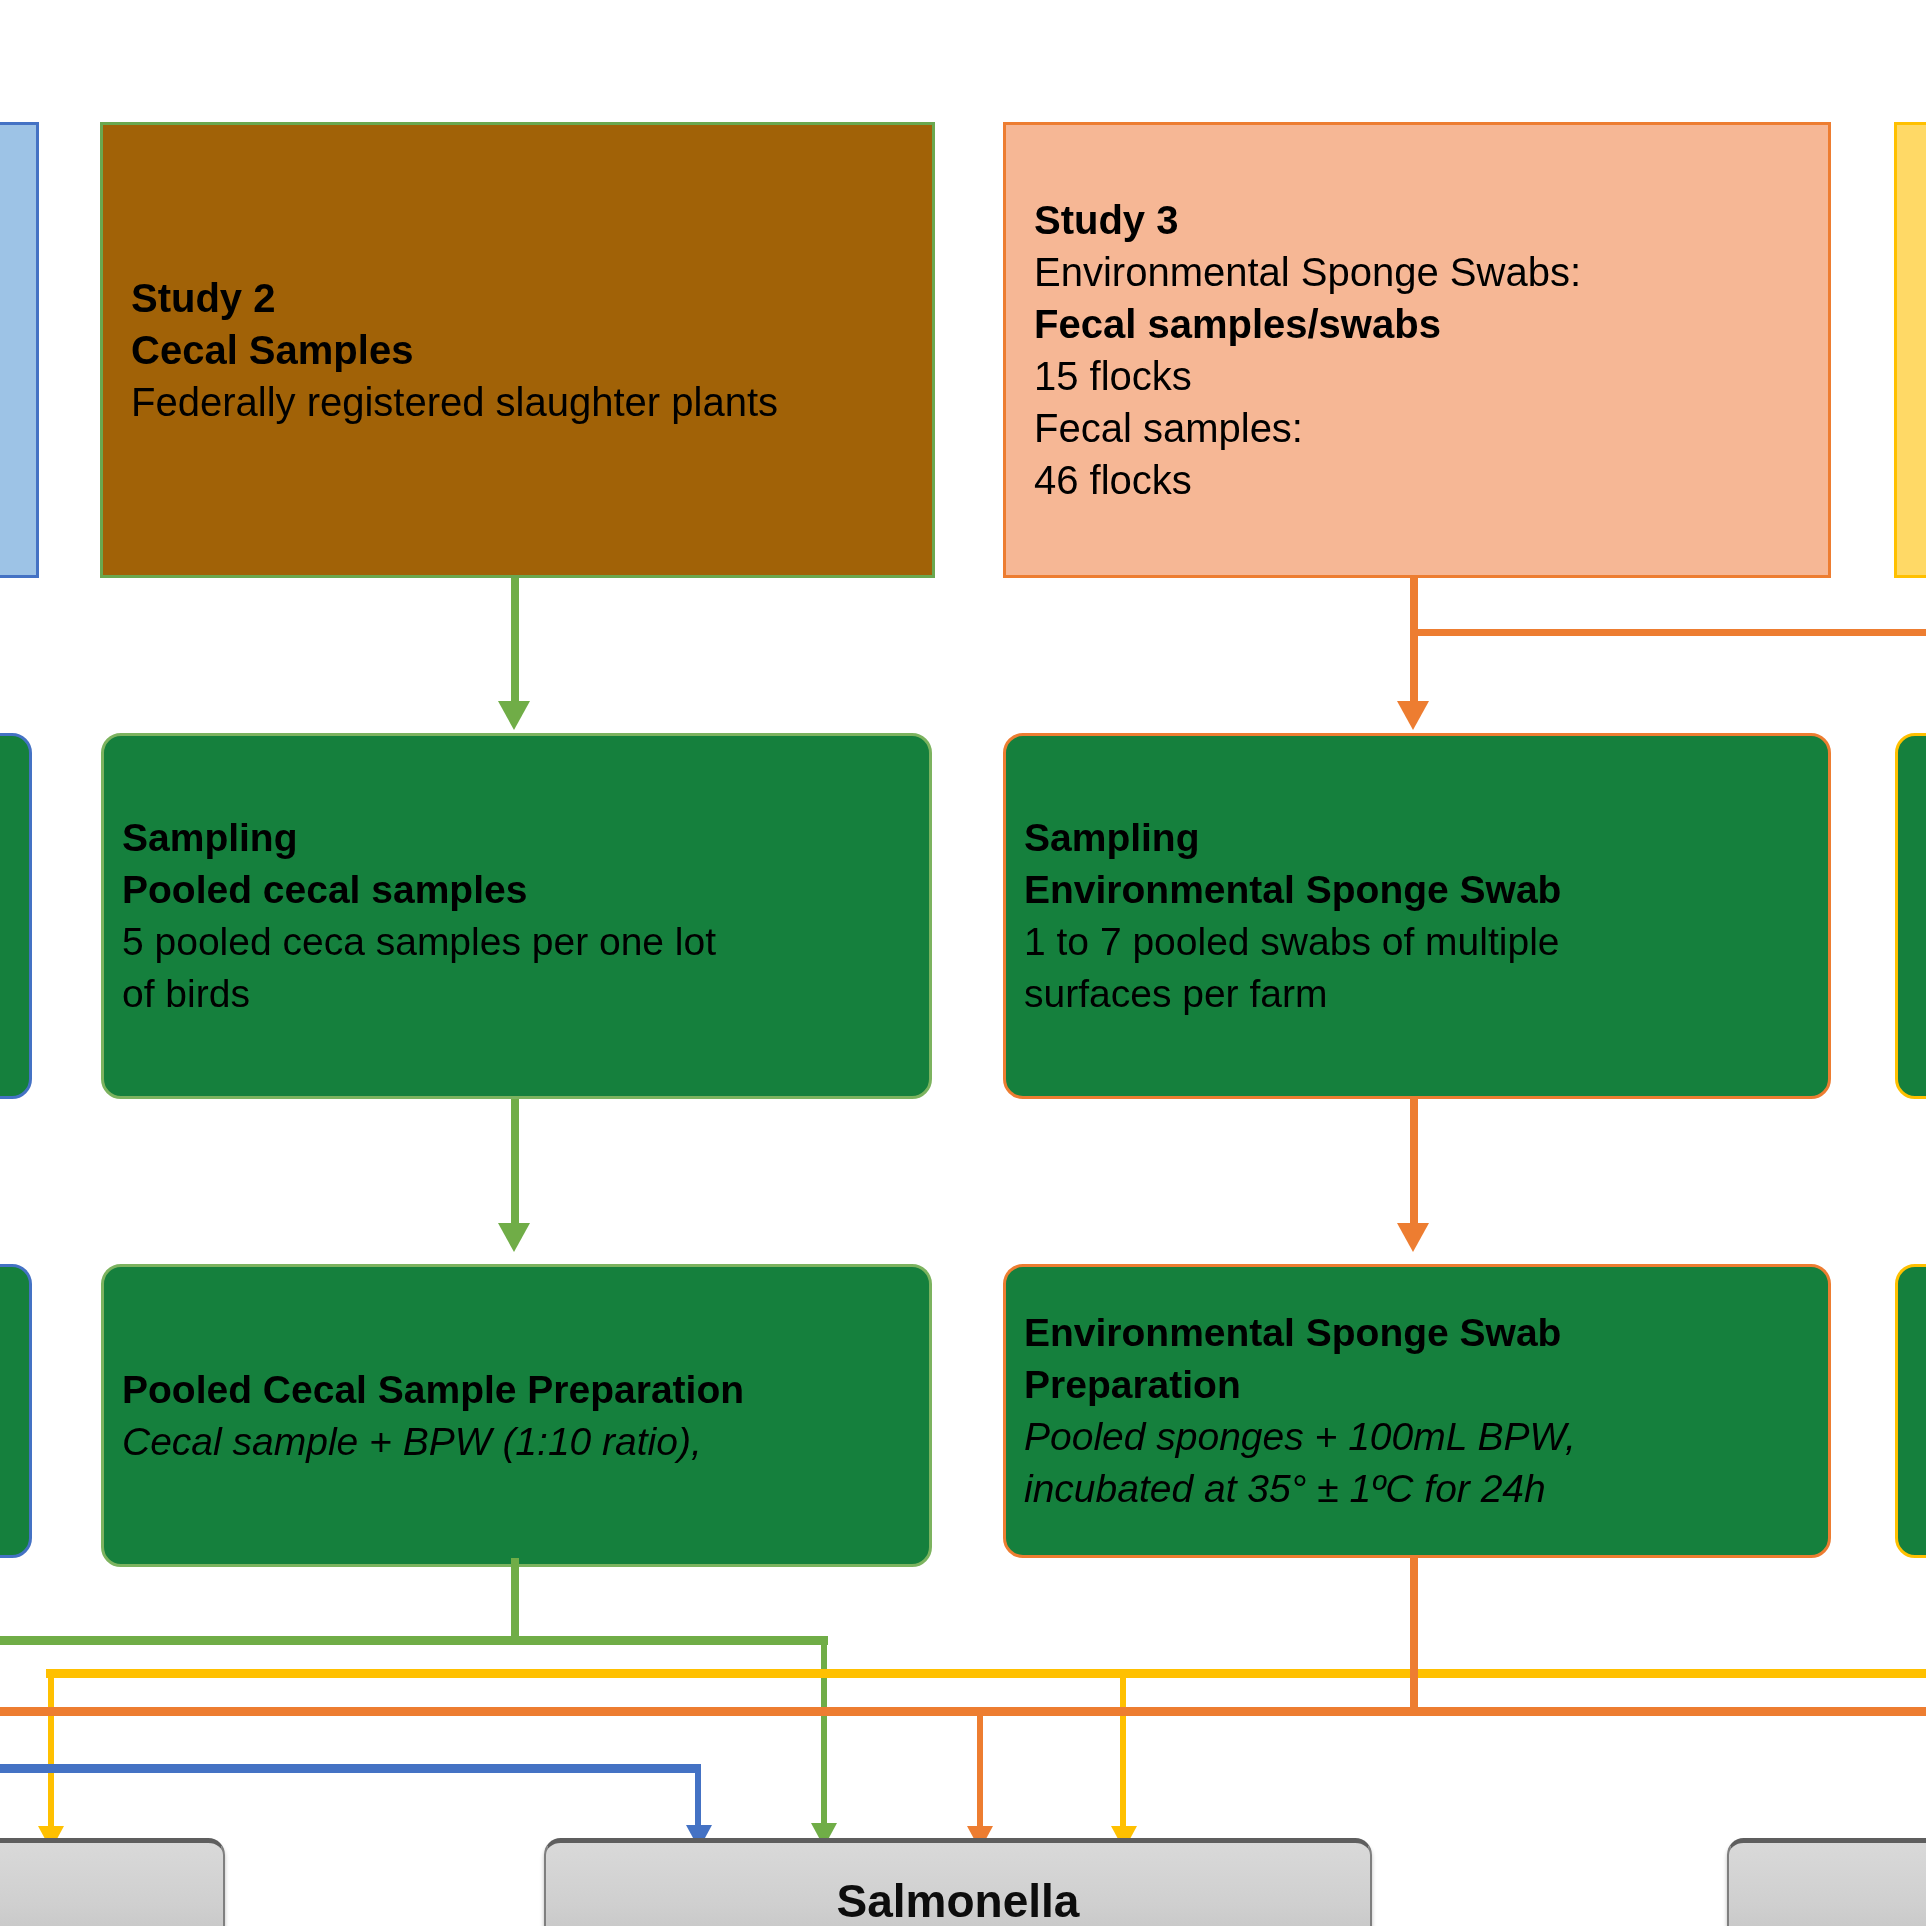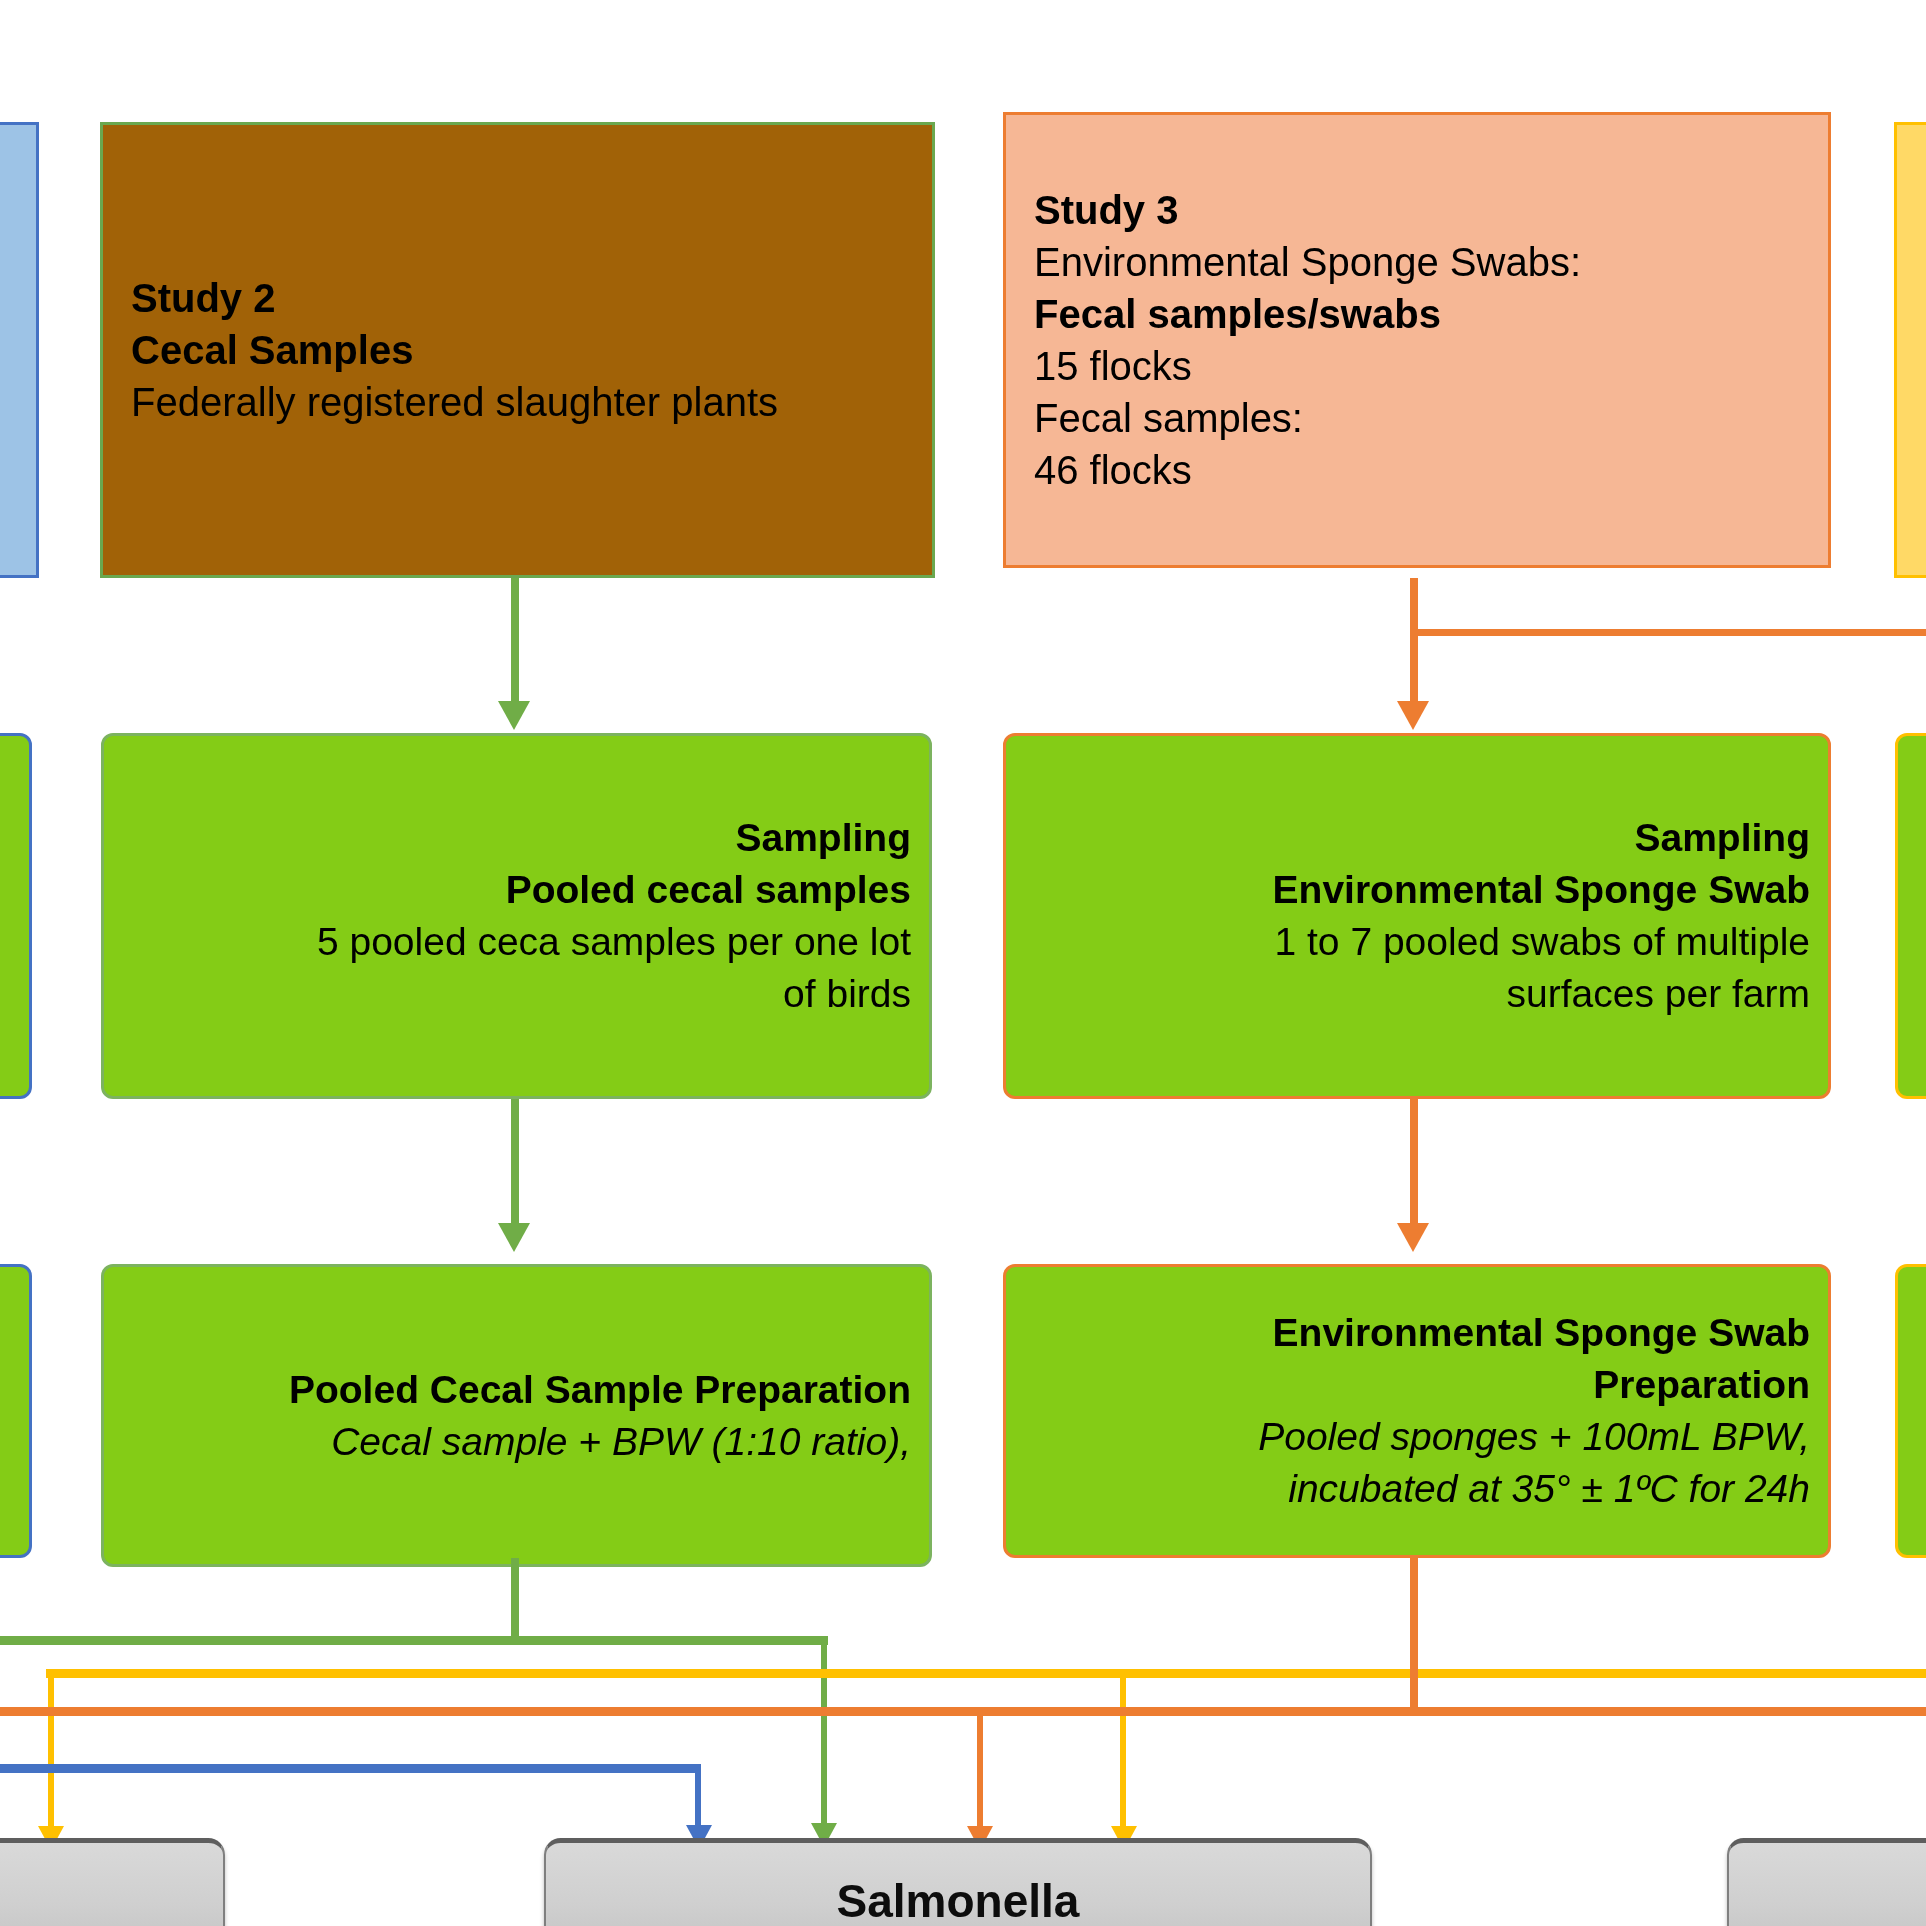--- a/index.html
+++ b/index.html
@@ -42,28 +42,28 @@
 
   .fill-green  { background: #a16207; border-color: #6aa84f; }
   .fill-orange { background: #f6b795; border-color: #ed7d31; }
   .fill-blue   { background: #9dc3e6; border-color: #4472c4; }
   .fill-yellow { background: #ffd966; border-color: #ffc000; }
 
   
   .proc-box {
     position: absolute;
     box-sizing: border-box;
-    background: #84cc16;
+    background: #15803d;
     border-width: 3.9px;
     border-style: solid;
-    border-radius: 12px;
+    border-radius: 20px;
     display: flex;
     flex-direction: column;
     justify-content: center;
-    align-items: flex-end;
+    align-items: flex-start;
     text-align: center;
   }
   .proc-box .ln {
     font-size: 39px;
     line-height: 1.33;
     color: #000000;
     padding: 0 18px;
   }
   .proc-box .ln.b { font-weight: bold; }
   .proc-box .ln.i { font-style: italic; }
@@ -133,21 +133,21 @@
   <div class="study-box fill-blue" style="left:-77px; top:122px; width:116px; height:456px;"></div>
 
   <div class="study-box fill-green" style="left:100px; top:122px; width:835px; height:456px;">
     <div class="lines">
       <div class="ln b">Study 2</div>
       <div class="ln b">Cecal Samples</div>
       <div class="ln">Federally registered slaughter plants</div>
     </div>
   </div>
 
-  <div class="study-box fill-orange" style="left:1003px; top:112px; width:828px; height:456px;">
+  <div class="study-box fill-orange" style="left:1003px; top:122px; width:828px; height:456px;">
     <div class="lines" style="padding:0 28px;">
       <div class="ln b">Study 3</div>
       <div class="ln">Environmental Sponge Swabs:</div>
       <div class="ln b">Fecal samples/swabs</div>
       <div class="ln">15 flocks</div>
       <div class="ln">Fecal samples:</div>
       <div class="ln">46 flocks</div>
     </div>
   </div>
 

